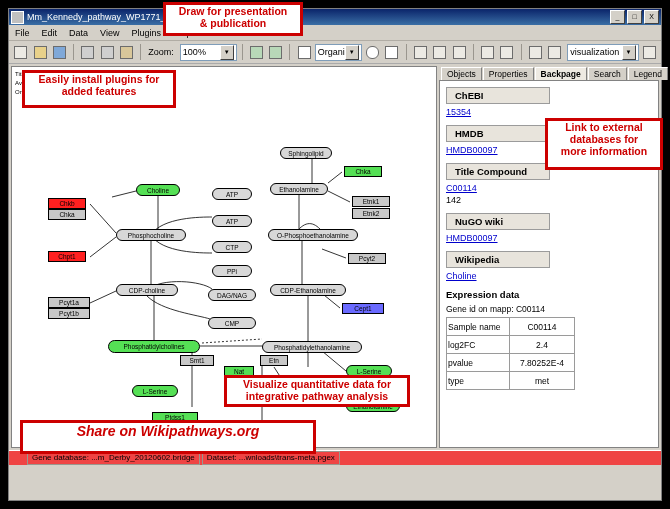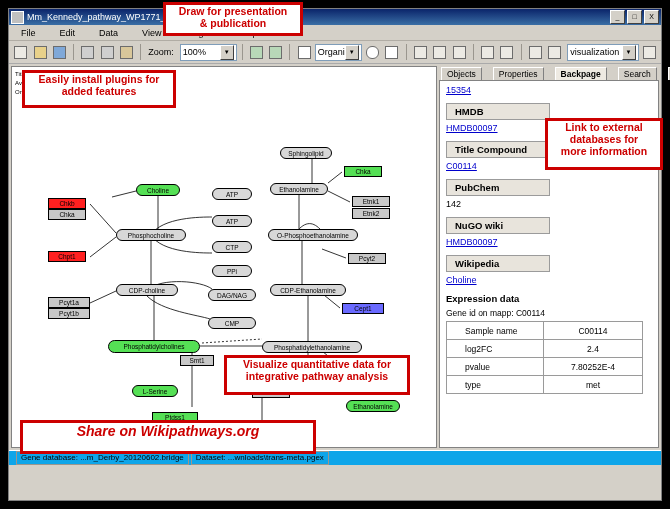--- a/index.html
+++ b/index.html
@@ -8,56 +8,56 @@
 
   
   .titlebar{display:flex;align-items:center;height:16px;background:linear-gradient(to bottom,#0a246a,#3a6ea5);color:#fff;font-size:9px;padding:0 2px;}
   .titlebar .tb-icon{width:11px;height:11px;background:#c0c0c0;border:1px solid #fff;margin-right:3px;}
   .titlebar .tb-title{flex:1;white-space:nowrap;overflow:hidden;}
   .tb-buttons{display:flex;gap:2px;}
   .tb-btn{width:13px;height:12px;background:#d4d0c8;border:1px solid #fff;border-right-color:#404040;border-bottom-color:#404040;font-size:7px;line-height:11px;text-align:center;color:#000;}
 
   
   .menubar{display:flex;height:15px;align-items:center;background:#d4d0c8;font-size:9px;border-bottom:1px solid #b0aca4;}
-  .menubar span{padding:0 12px;color:#000;}
+  .menubar span{padding:0 6px;color:#000;}
 
   
   .toolbar{display:flex;align-items:center;height:22px;background:#d4d0c8;gap:2px;padding:0 3px;border-bottom:1px solid #aaa;}
   .tbtn{width:17px;height:17px;background:#d4d0c8;border:1px solid #d4d0c8;display:flex;align-items:center;justify-content:center;}
   .tbtn .sq{width:11px;height:11px;border:1px solid #6c6c6c;background:#eceae4;}
   .sep{width:1px;height:16px;background:#9a968e;margin:0 3px;}
   .zoomlabel{font-size:9px;margin:0 4px 0 2px;}
   .combo{height:15px;background:#fff;border:1px solid #7f9db9;font-size:9px;display:flex;align-items:center;padding:0 2px;}
   .combo .arrow{margin-left:auto;width:12px;height:13px;background:#d4d0c8;border:1px solid #fff;border-right-color:#404040;border-bottom-color:#404040;font-size:6px;text-align:center;line-height:13px;}
   .combo-zoom{width:56px;}
   .combo-label{width:44px;}
   .combo-vis{width:72px;}
 
   
   .main{display:flex;height:386px;}
   .canvaswrap{position:relative;flex:1;background:#fff;border:1px solid #828282;margin:2px;overflow:hidden;}
   .infowrap{width:220px;background:#d4d0c8;margin:2px 2px 2px 0;display:flex;flex-direction:column;}
 
-  .tabsrow{display:flex;font-size:8.5px;height:14px;align-items:flex-end;gap:11px;padding-left:2px;}
+  .tabsrow{display:flex;font-size:8.5px;height:14px;align-items:flex-end;gap:1px;padding-left:2px;}
   .tab{padding:1px 5px;background:#d4d0c8;border:1px solid #fff;border-right-color:#808080;border-bottom:none;}
   .tab.active{background:#eeeae2;font-weight:bold;}
   .infobody{flex:1;background:#fff;border:1px solid #828282;overflow:hidden;position:relative;padding:4px 6px;font-size:9px;}
   .sec-head{background:#e8e4dc;border:1px solid #9b9b9b;display:inline-block;padding:2px 8px;font-weight:bold;font-size:9.5px;margin:6px 0 3px;min-width:86px;}
   .sec-head:first-child{margin-top:2px;}
   .lnk{color:#0000cc;text-decoration:underline;font-size:9px;display:block;margin-bottom:2px;}
   .plain{font-size:9px;margin-bottom:2px;}
   .exp-title{font-weight:bold;font-size:9.5px;margin:8px 0 4px;}
   .gene-id{font-size:8.5px;margin:2px 0 3px;}
   table.exp{border-collapse:collapse;font-size:8.5px;}
-  table.exp td{border:1px solid #9a9a9a;padding:2px 18px;height:13px;}
+  table.exp td{border:1px solid #9a9a9a;padding:2px 1px;height:13px;}
   table.exp td.k{width:60px;}
   table.exp td.v{width:62px;text-align:center;}
 
   
-  .statusbar{height:14px;background:#0ea5e9;display:flex;align-items:center;font-size:8px;padding:0 7px;border-top:1px solid #fff;}
+  .statusbar{height:14px;background:#ef4444;display:flex;align-items:center;font-size:8px;padding:0 18px;border-top:1px solid #fff;}
   .statusbar .cell{border:1px solid #9a968e;padding:0 4px;height:12px;line-height:12px;margin-right:2px;white-space:nowrap;}
 
   
   .node{position:absolute;font-size:6.5px;text-align:center;box-sizing:border-box;display:flex;align-items:center;justify-content:center;color:#000;}
   .gene{border:1px solid #000;background:#c8c8c8;height:11px;}
   .metab{border:1px solid #000;background:#d8d8d8;border-radius:7px;height:11px;}
   .metab-g{border:1px solid #000;background:#55e055;border-radius:7px;height:11px;}
   .gene-g{border:1px solid #000;background:#55e055;height:11px;}
   .gene-r{border:1px solid #000;background:#ff2020;height:11px;}
   .gene-b{border:1px solid #000;background:#6a6aff;height:11px;}
@@ -263,29 +263,29 @@
 
     <div class="infowrap">
       <div class="tabsrow">
         <div class="tab">Objects</div>
         <div class="tab">Properties</div>
         <div class="tab active">Backpage</div>
         <div class="tab">Search</div>
         <div class="tab">Legend</div>
       </div>
       <div class="infobody">
+        <div class="sec-head">ChEBI</div>
         <a class="lnk" href="#">15354</a>
 
         <div class="sec-head">HMDB</div>
         <a class="lnk" href="#">HMDB00097</a>
 
         <div class="sec-head">Title Compound</div>
         <a class="lnk" href="#">C00114</a>
 
-        <div class="sec-head">PubChem</div>
         <div class="plain">142</div>
 
         <div class="sec-head">NuGO wiki</div>
         <a class="lnk" href="#">HMDB00097</a>
 
         <div class="sec-head">Wikipedia</div>
         <a class="lnk" href="#">Choline</a>
 
         <div class="exp-title">Expression data</div>
         <div class="gene-id">Gene id on mapp: C00114</div>
@@ -315,14 +315,14 @@
 
   <div class="statusbar">
     <div class="cell">Gene database: ...m_Derby_20120602.bridge</div>
     <div class="cell">Dataset: ...wnloads\trans-meta.pgex</div>
   </div>
 </div>
 
 <div class="callout" style="left:163px;top:2px;width:140px;height:34px;">Draw for presentation<br>&amp; publication</div>
 <div class="callout" style="left:22px;top:70px;width:154px;height:38px;">Easily install plugins for<br>added features</div>
 <div class="callout" style="left:545px;top:118px;width:118px;height:52px;">Link  to external<br>databases  for<br>more information</div>
-<div class="callout" style="left:224px;top:355px;width:186px;height:40px;">Visualize quantitative data  for<br>integrative pathway analysis</div>
+<div class="callout" style="left:224px;top:375px;width:186px;height:32px;">Visualize quantitative data  for<br>integrative pathway analysis</div>
 <div class="callout big" style="left:20px;top:420px;width:296px;height:34px;color:#cc0000;font-style:italic;">Share on Wikipathways.org</div>
 
 </body></html>

